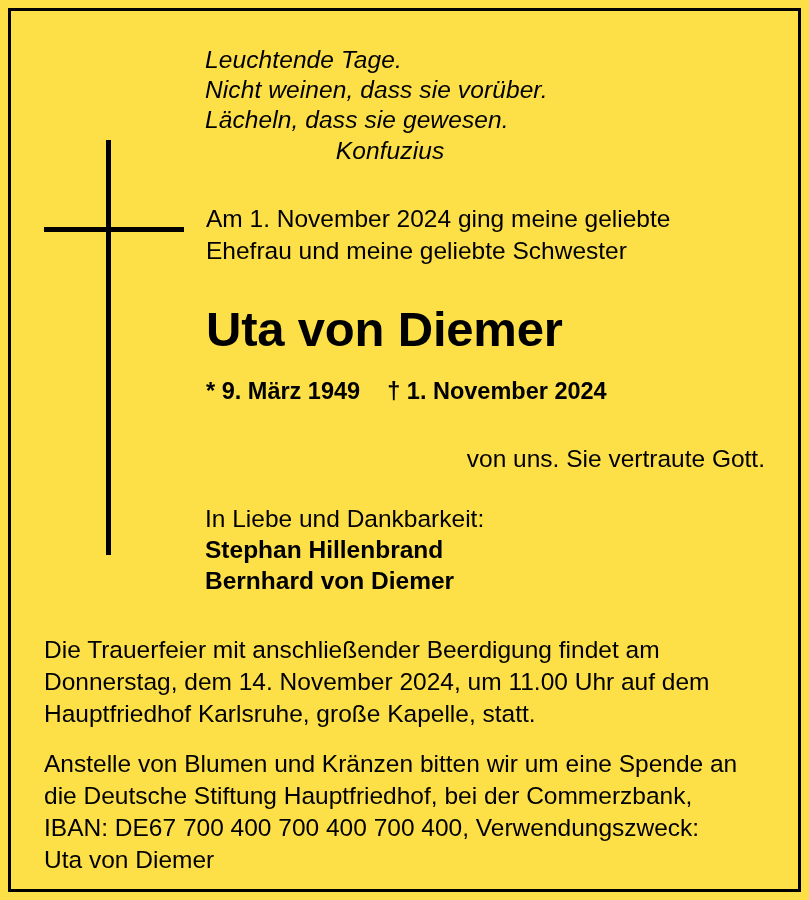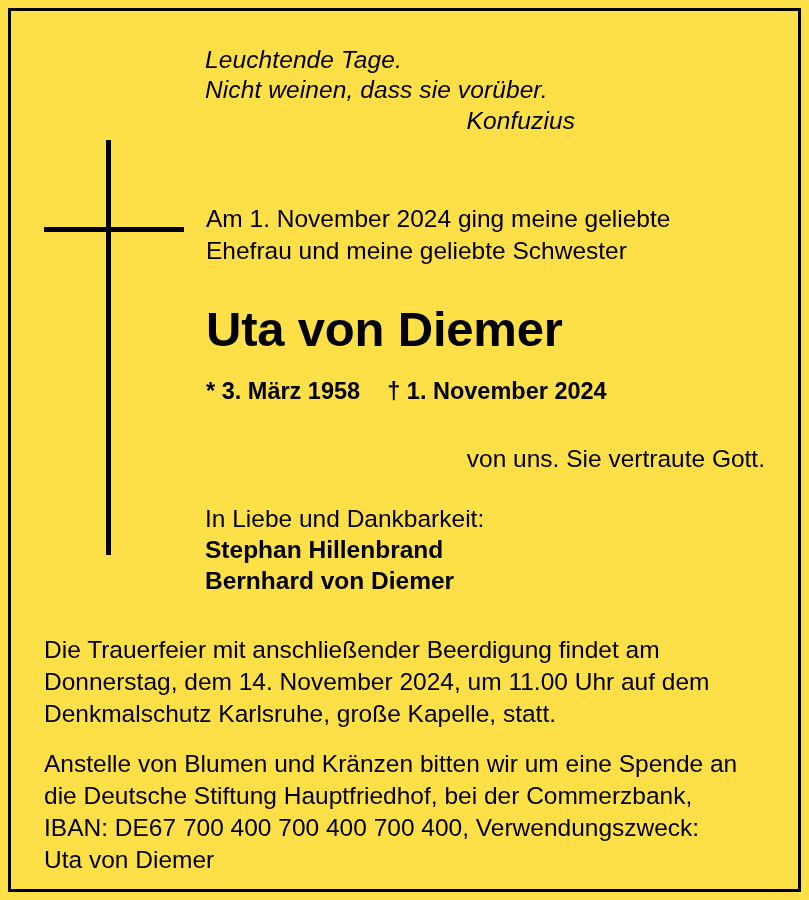--- a/index.html
+++ b/index.html
@@ -65,21 +65,21 @@
     font-size: 24.5px;
     line-height: 30px;
     letter-spacing: 0.1px;
   }
   .quote-line {
     display: block;
     white-space: nowrap;
   }
   .quote-author {
     display: block;
-    text-align: right;
+    text-align: center;
     padding-right: 190px;
     margin-top: 1px;
     white-space: nowrap;
   }
 
   
   .intro {
     position: absolute;
     left: 206px;
     top: 203px;
@@ -174,49 +174,50 @@
   <div class="border-frame"></div>
 
   <div class="cross">
     <div class="cross-vertical"></div>
     <div class="cross-horizontal"></div>
   </div>
 
   <div class="quote">
     <span class="quote-line">Leuchtende Tage.</span>
     <span class="quote-line">Nicht weinen, dass sie vorüber.</span>
+    <span class="quote-line">Lächeln, dass sie gewesen.</span>
     <span class="quote-author">Konfuzius</span>
   </div>
 
   <div class="intro">
     <span class="intro-line">Am 1. November 2024 ging meine geliebte</span>
     <span class="intro-line">Ehefrau und meine geliebte Schwester</span>
   </div>
 
   <div class="name">Uta von Diemer</div>
 
   <div class="dates">
-    <span>* 3. März 1958</span>
+    <span>* 9. März 1949</span>
     <span class="sep"></span>
     <span>† 1. November 2024</span>
   </div>
 
   <div class="farewell">von uns. Sie vertraute Gott.</div>
 
   <div class="gratitude">
     <span class="gratitude-intro">In Liebe und Dankbarkeit:</span>
     <span class="mourner">Stephan Hillenbrand</span>
     <span class="mourner">Bernhard von Diemer</span>
   </div>
 
   <div class="lower">
     <p class="para">
       <span class="para-line">Die Trauerfeier mit anschließender Beerdigung findet am</span>
       <span class="para-line">Donnerstag, dem 14. November 2024, um 11.00 Uhr auf dem</span>
-      <span class="para-line">Denkmalschutz Karlsruhe, große Kapelle, statt.</span>
+      <span class="para-line">Hauptfriedhof Karlsruhe, große Kapelle, statt.</span>
     </p>
     <p class="para">
       <span class="para-line">Anstelle von Blumen und Kränzen bitten wir um eine Spende an</span>
       <span class="para-line">die Deutsche Stiftung Hauptfriedhof, bei der Commerzbank,</span>
       <span class="para-line">IBAN: DE67 700 400 700 400 700 400, Verwendungszweck:</span>
       <span class="para-line">Uta von Diemer</span>
     </p>
   </div>
 
 </div>

